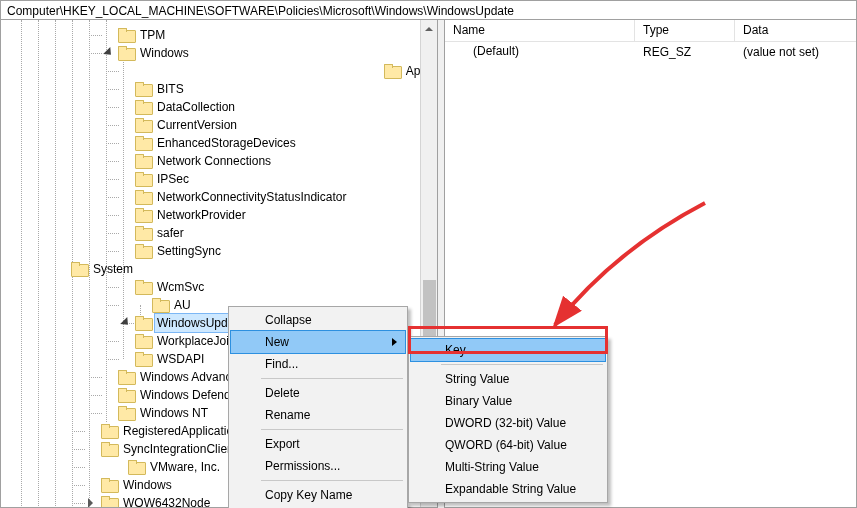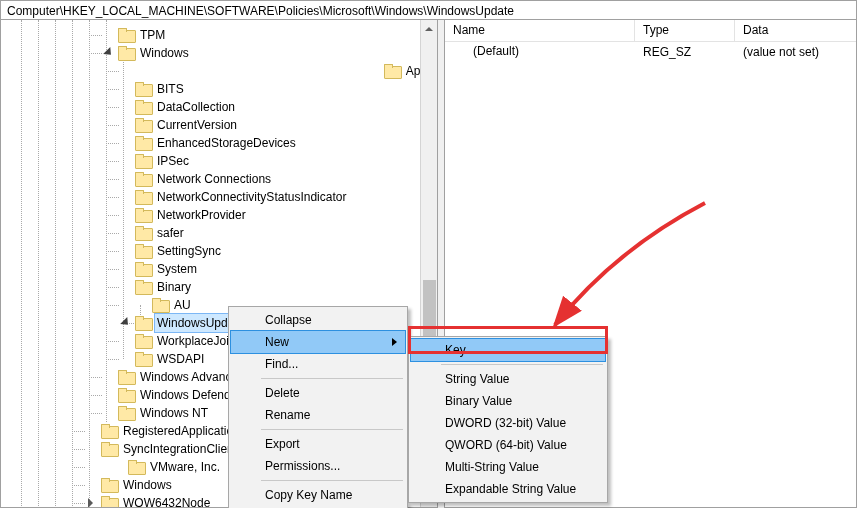--- a/index.html
+++ b/index.html
@@ -345,56 +345,56 @@
             <span class="label">CurrentVersion</span>
           </span></div>
         <div class="node" style="padding-left: 116px;"><span class="hit">
             <span class="expander " style="visibility: hidden;"></span>
             <span class="folder"></span>
             <span class="label">EnhancedStorageDevices</span>
           </span></div>
         <div class="node" style="padding-left: 116px;"><span class="hit">
             <span class="expander " style="visibility: hidden;"></span>
             <span class="folder"></span>
+            <span class="label">Network Connections</span>
+          </span></div>
+        <div class="node" style="padding-left: 116px;"><span class="hit">
+            <span class="expander " style="visibility: hidden;"></span>
+            <span class="folder"></span>
             <span class="label">IPSec</span>
           </span></div>
         <div class="node" style="padding-left: 116px;"><span class="hit">
             <span class="expander " style="visibility: hidden;"></span>
             <span class="folder"></span>
-            <span class="label">Network Connections</span>
-          </span></div>
-        <div class="node" style="padding-left: 116px;"><span class="hit">
-            <span class="expander " style="visibility: hidden;"></span>
-            <span class="folder"></span>
             <span class="label">NetworkConnectivityStatusIndicator</span>
           </span></div>
         <div class="node" style="padding-left: 116px;"><span class="hit">
             <span class="expander " style="visibility: hidden;"></span>
             <span class="folder"></span>
             <span class="label">NetworkProvider</span>
           </span></div>
         <div class="node" style="padding-left: 116px;"><span class="hit">
             <span class="expander " style="visibility: hidden;"></span>
             <span class="folder"></span>
             <span class="label">safer</span>
           </span></div>
         <div class="node" style="padding-left: 116px;"><span class="hit">
             <span class="expander " style="visibility: hidden;"></span>
             <span class="folder"></span>
             <span class="label">SettingSync</span>
           </span></div>
-        <div class="node" style="padding-left: 116px;"><span class="hit">
+        <div class="node" style="padding-left: 52px;"><span class="hit">
             <span class="expander " style="visibility: hidden;"></span>
             <span class="folder"></span>
             <span class="label">System</span>
           </span></div>
         <div class="node" style="padding-left: 116px;"><span class="hit">
             <span class="expander " style="visibility: hidden;"></span>
             <span class="folder"></span>
-            <span class="label">Binary</span>
+            <span class="label">WcmSvc</span>
           </span></div>
         <div class="node" style="padding-left: 133px;"><span class="hit">
             <span class="expander " style="visibility: hidden;"></span>
             <span class="folder"></span>
             <span class="label">AU</span>
           </span></div>
         <div class="node selected" style="padding-left: 116px;"><span class="hit">
             <span class="expander down"></span>
             <span class="folder"></span>
             <span class="label">WindowsUpdate</span>

